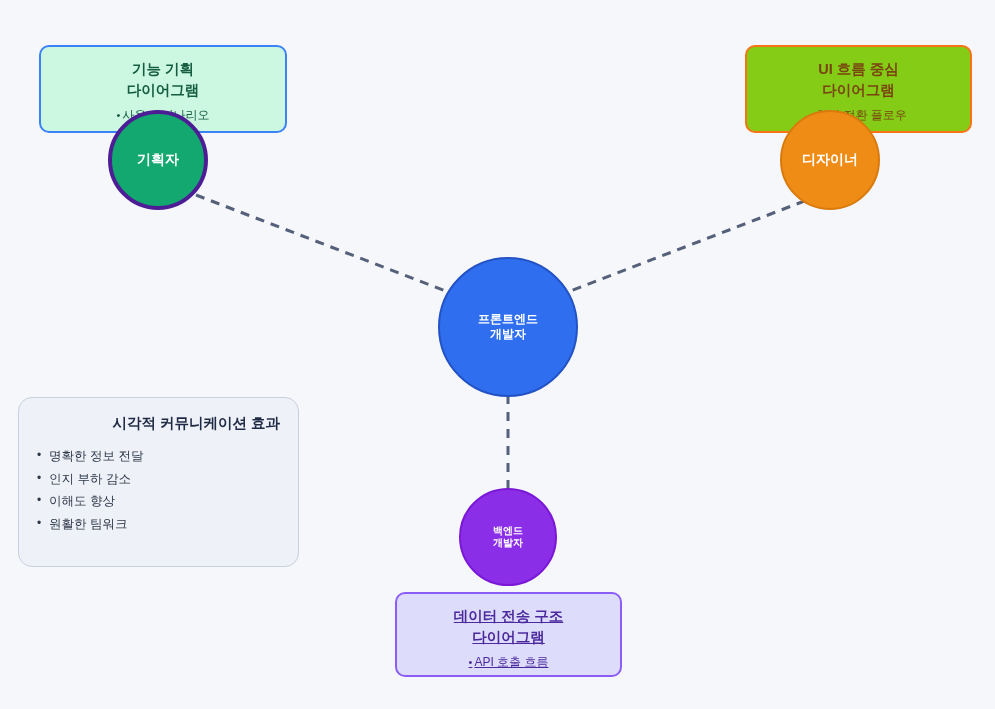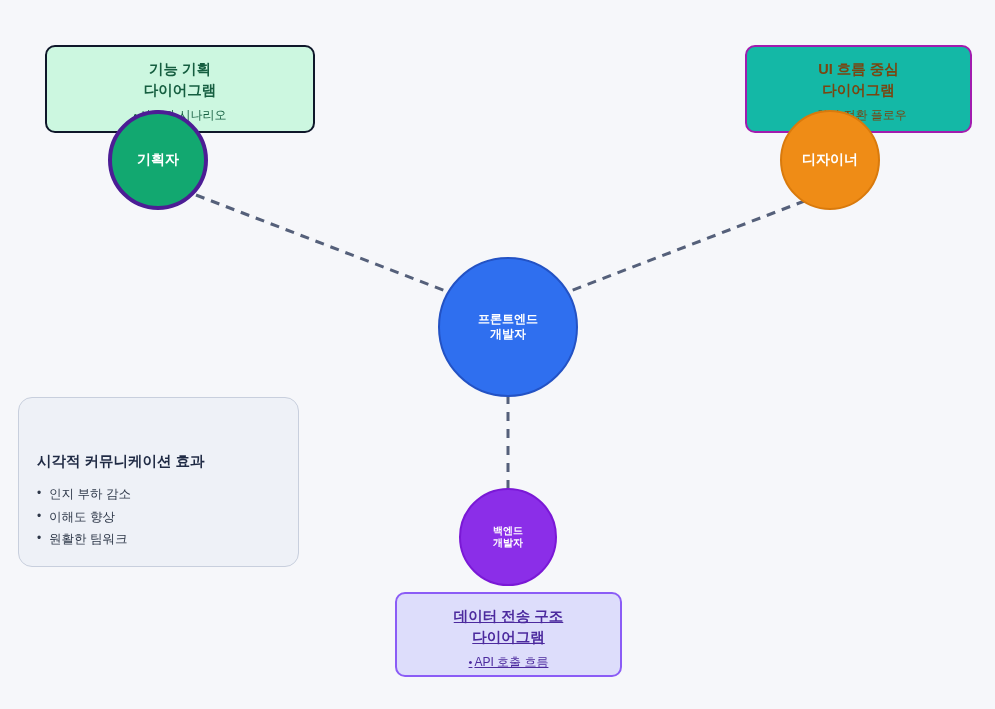--- a/index.html
+++ b/index.html
@@ -98,35 +98,35 @@
     white-space: pre-line;
     display: block;
   }
   .card .card-item {
     font-size: 12px;
     margin-top: 7px;
     line-height: 1.3;
   }
 
   .card-planning {
-    left: 45px;
+    left: 39px;
     top: 45px;
-    width: 270px;
+    width: 248px;
     height: 88px;
     background: #ccf7e0;
-    border: 2px solid #0f172a;
+    border: 2px solid #3b82f6;
     color: #155e40;
   }
   .card-ui {
     left: 745px;
     top: 45px;
     width: 227px;
     height: 88px;
-    background: #14b8a6;
-    border: 2px solid #a21caf;
+    background: #84cc16;
+    border: 2px solid #f97316;
     color: #7a4510;
   }
   .card-data {
     left: 395px;
     top: 592px;
     width: 227px;
     height: 85px;
     background: #ddddfb;
     border: 2px solid #8b5cf6;
     color: #4c2a9e;
@@ -143,23 +143,22 @@
     box-sizing: border-box;
     background: #eef1f7;
     border: 1px solid #c8cfdd;
     border-radius: 14px;
     padding: 16px 18px;
   }
   .panel-title {
     font-size: 14.5px;
     font-weight: bold;
     color: #1f2a44;
-    text-align: left;
+    text-align: right;
     margin-bottom: 12px;
-    margin-top: 38px;
   }
   .panel-list {
     list-style: none;
     margin: 0;
     padding: 0;
   }
   .panel-list li {
     font-size: 12.5px;
     color: #2d3748;
     line-height: 1.0;
@@ -228,19 +227,20 @@
     <span class="card-title">데이터 전송 구조
 다이어그램</span>
     <div class="card-item">
       <span class="bullet-dot">•</span><span>API 호출 흐름</span>
     </div>
   </div>
 
   <div class="panel">
     <div class="panel-title">시각적 커뮤니케이션 효과</div>
     <ul class="panel-list">
+      <li>명확한 정보 전달</li>
       <li>인지 부하 감소</li>
       <li>이해도 향상</li>
       <li>원활한 팀워크</li>
     </ul>
   </div>
 
 </div>
 
 </body></html>

